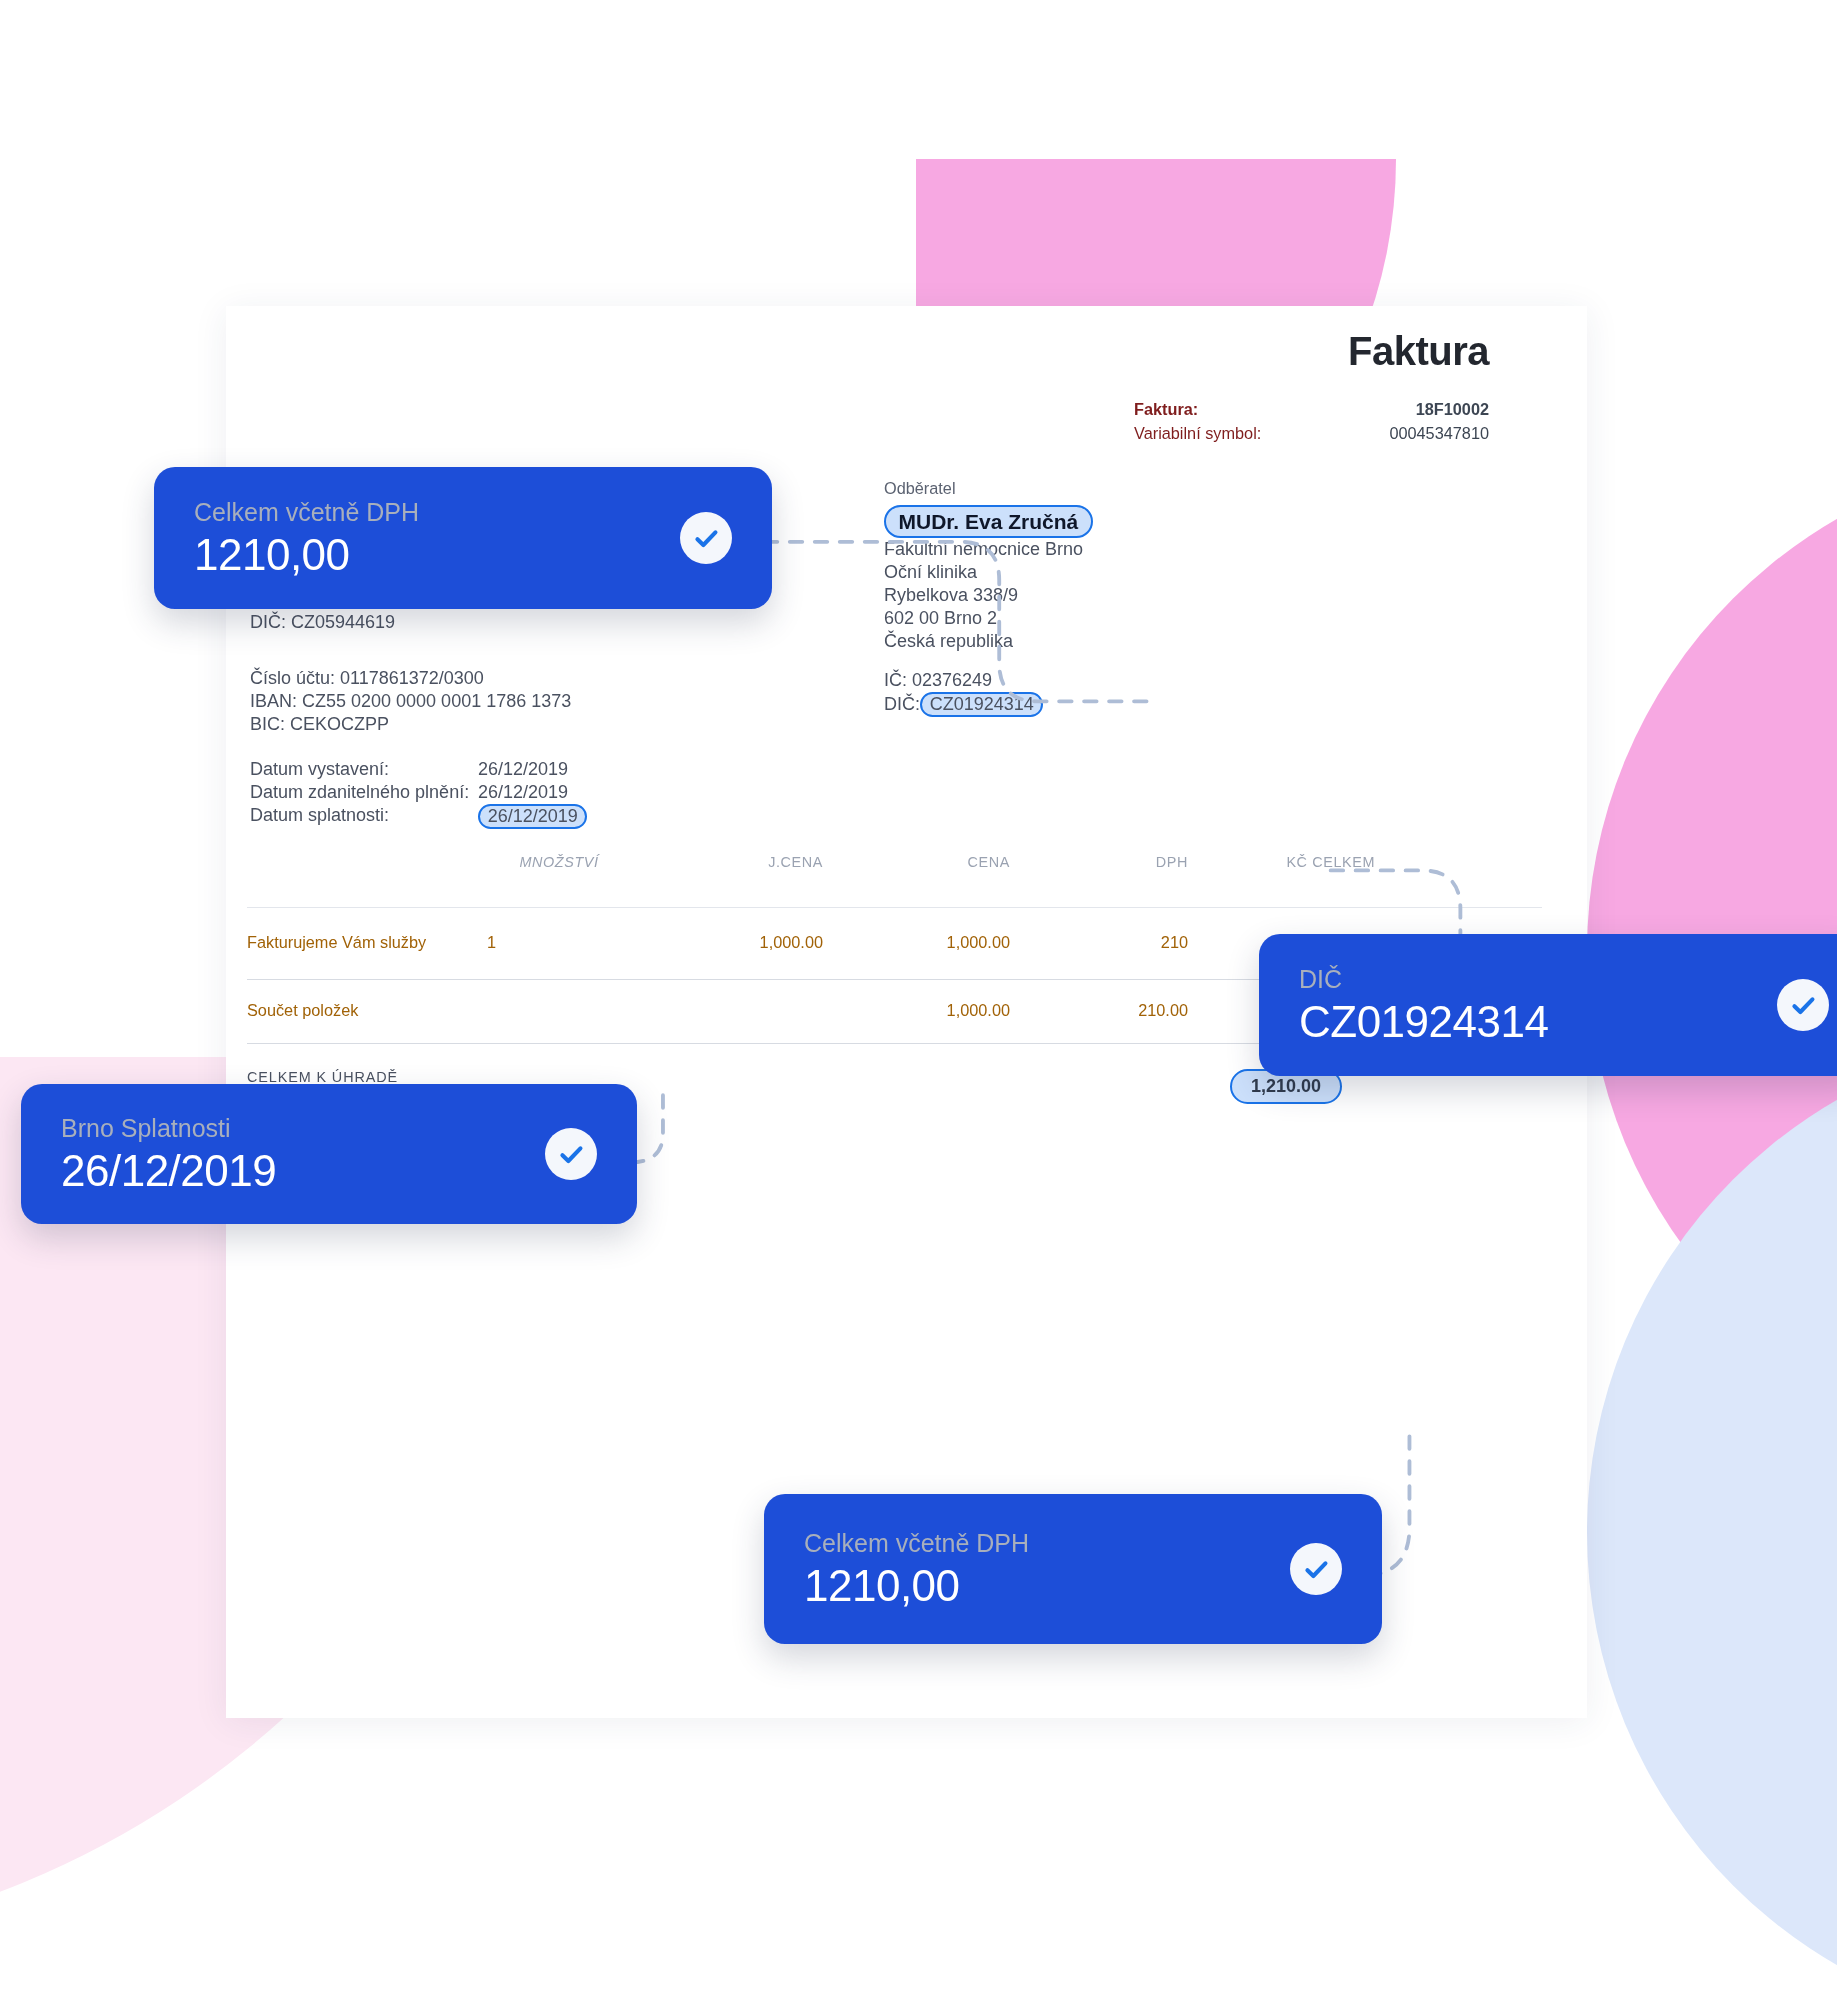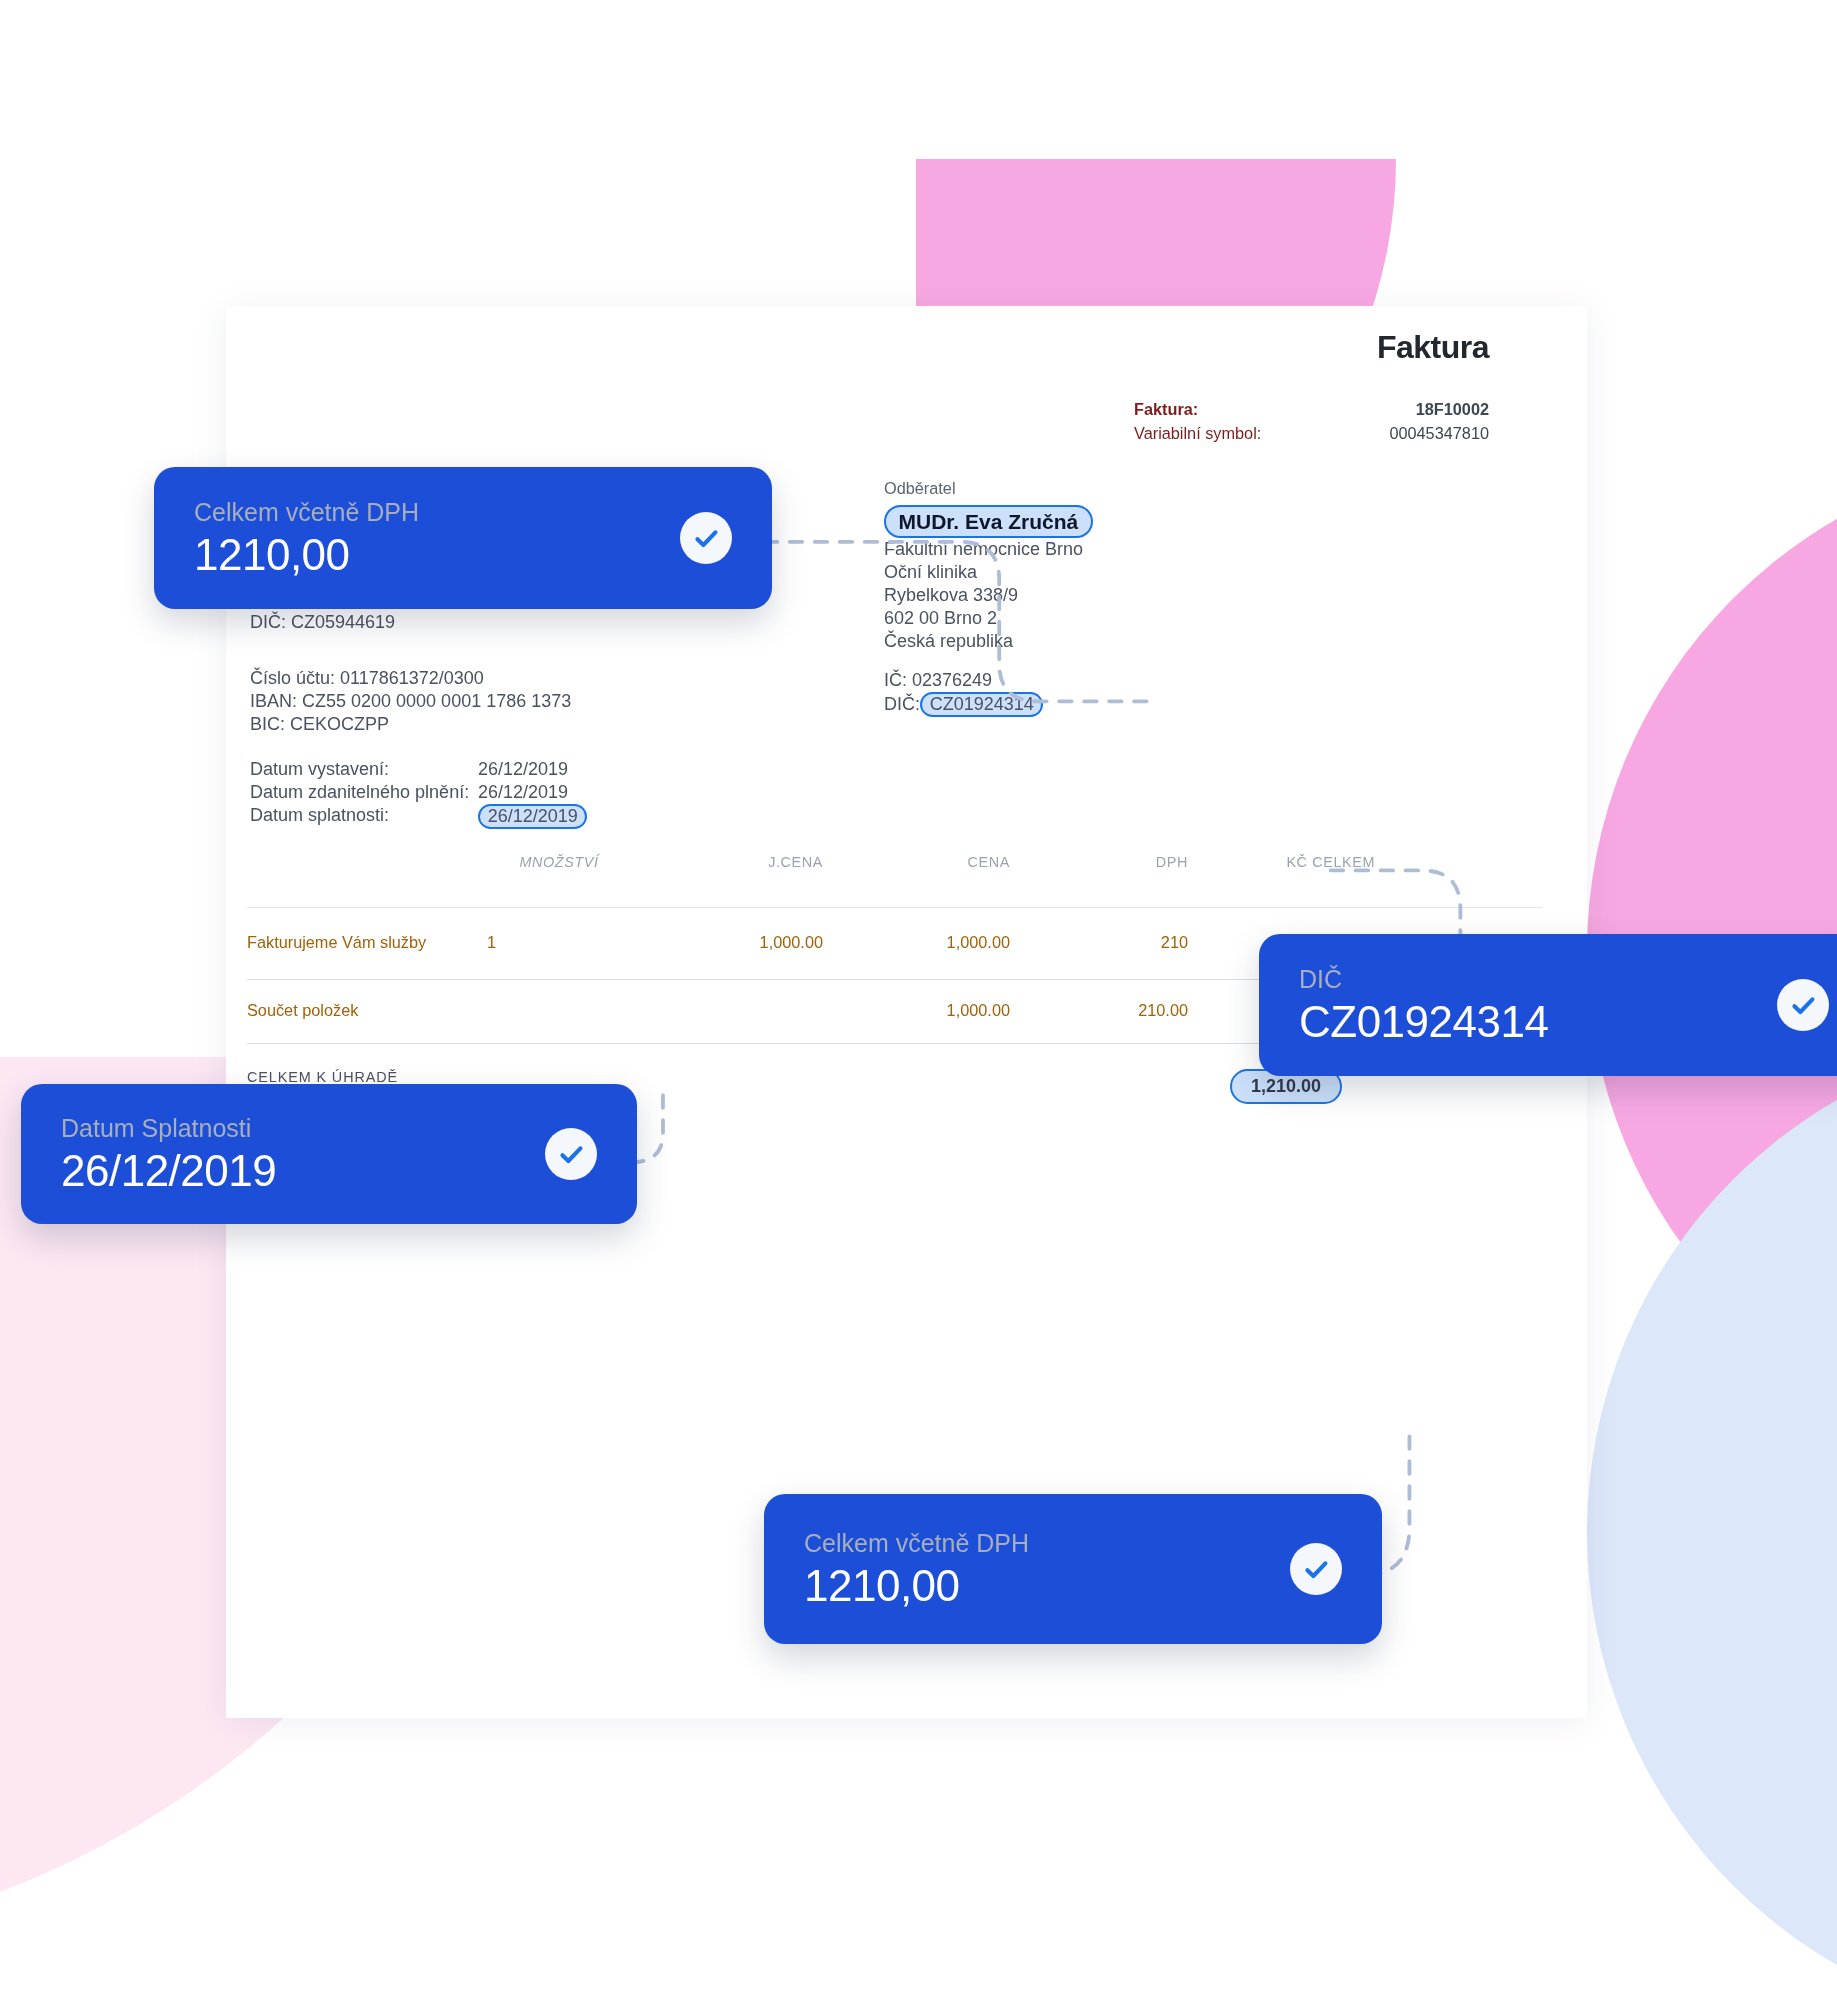--- a/index.html
+++ b/index.html
@@ -41,21 +41,21 @@
     background:#ffffff;
     box-shadow:0 3.8px 33px rgba(40,55,90,.08);
   }
   
 
   
   .inv{position:absolute;left:226px;top:306px;width:1361px;height:1412px;color:#3d4653;}
 
   .inv-title{
     position:absolute;right:98px;top:23px;
-    font-size:32px;font-weight:700;letter-spacing:-0.5px;color:#23272f;
+    font-size:40px;font-weight:700;letter-spacing:-0.5px;color:#23272f;
     text-align:right;
   }
   .meta{position:absolute;right:98px;top:91px;width:355px;font-size:16.3px;}
   .meta-row{display:flex;justify-content:space-between;line-height:24px;}
   .meta-label{color:#7f1d1d;}
   .meta-label.b{font-weight:700;}
   .meta-val{color:#3d4653;}
   .meta-val.b{font-weight:700;}
 
   .supplier{
@@ -272,21 +272,21 @@
     </div>
     <div class="check">
       <svg width="29" height="29" viewBox="0 0 24 24">
           <path d="M4.5 12.6 L9.4 17.4 L19.4 6.9" stroke="#1A73E8" stroke-width="3.4" fill="none" stroke-linecap="round" stroke-linejoin="round"></path>
         </svg>
     </div>
   </div>
 
   <div class="card" id="card-due">
     <div class="card-txt">
-      <div class="card-label">Datum Splatnosti</div>
+      <div class="card-label">Brno Splatnosti</div>
       <div class="card-value">26/12/2019</div>
     </div>
     <div class="check">
       <svg width="29" height="29" viewBox="0 0 24 24">
           <path d="M4.5 12.6 L9.4 17.4 L19.4 6.9" stroke="#1A73E8" stroke-width="3.4" fill="none" stroke-linecap="round" stroke-linejoin="round"></path>
         </svg>
     </div>
   </div>
 
   <div class="card" id="card-total-bottom">

